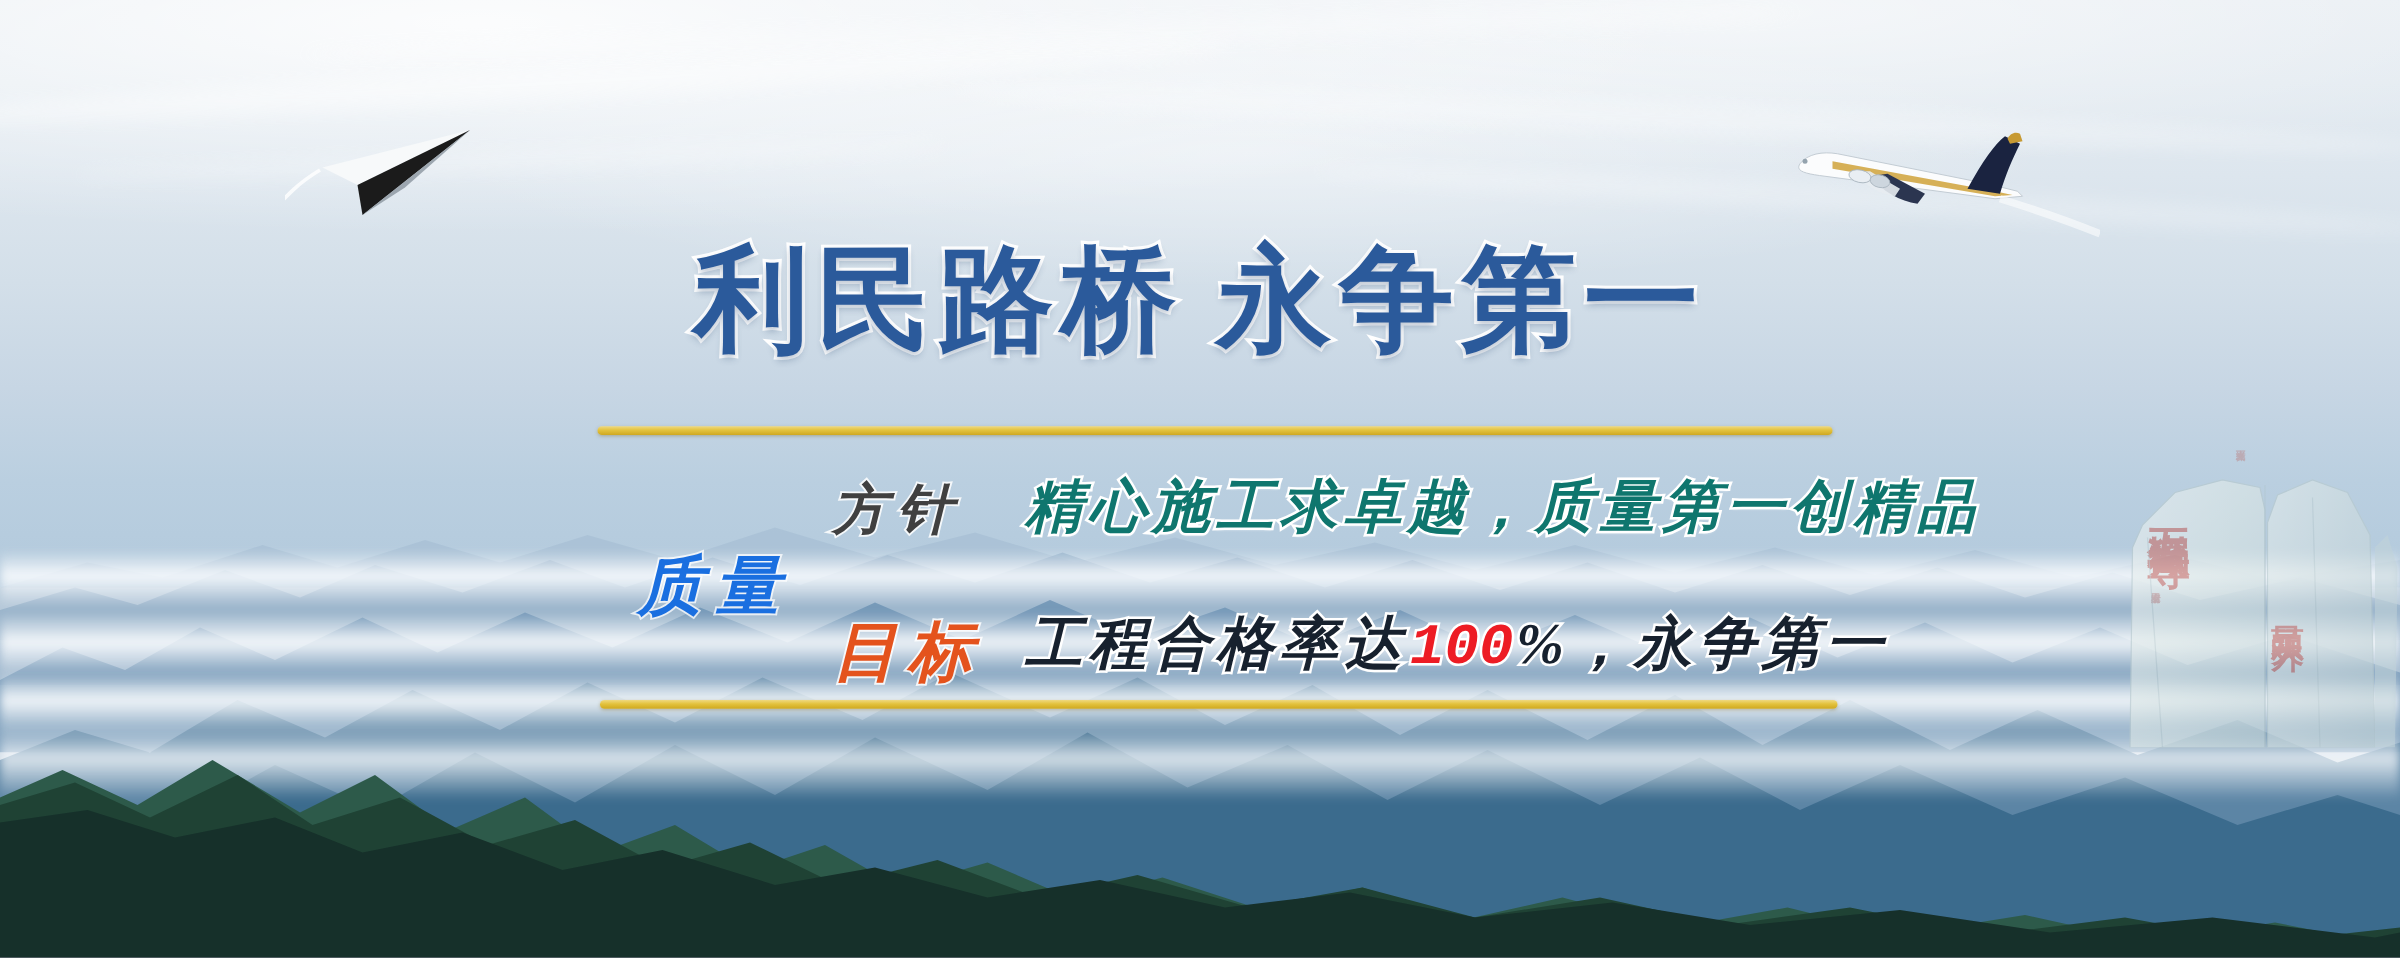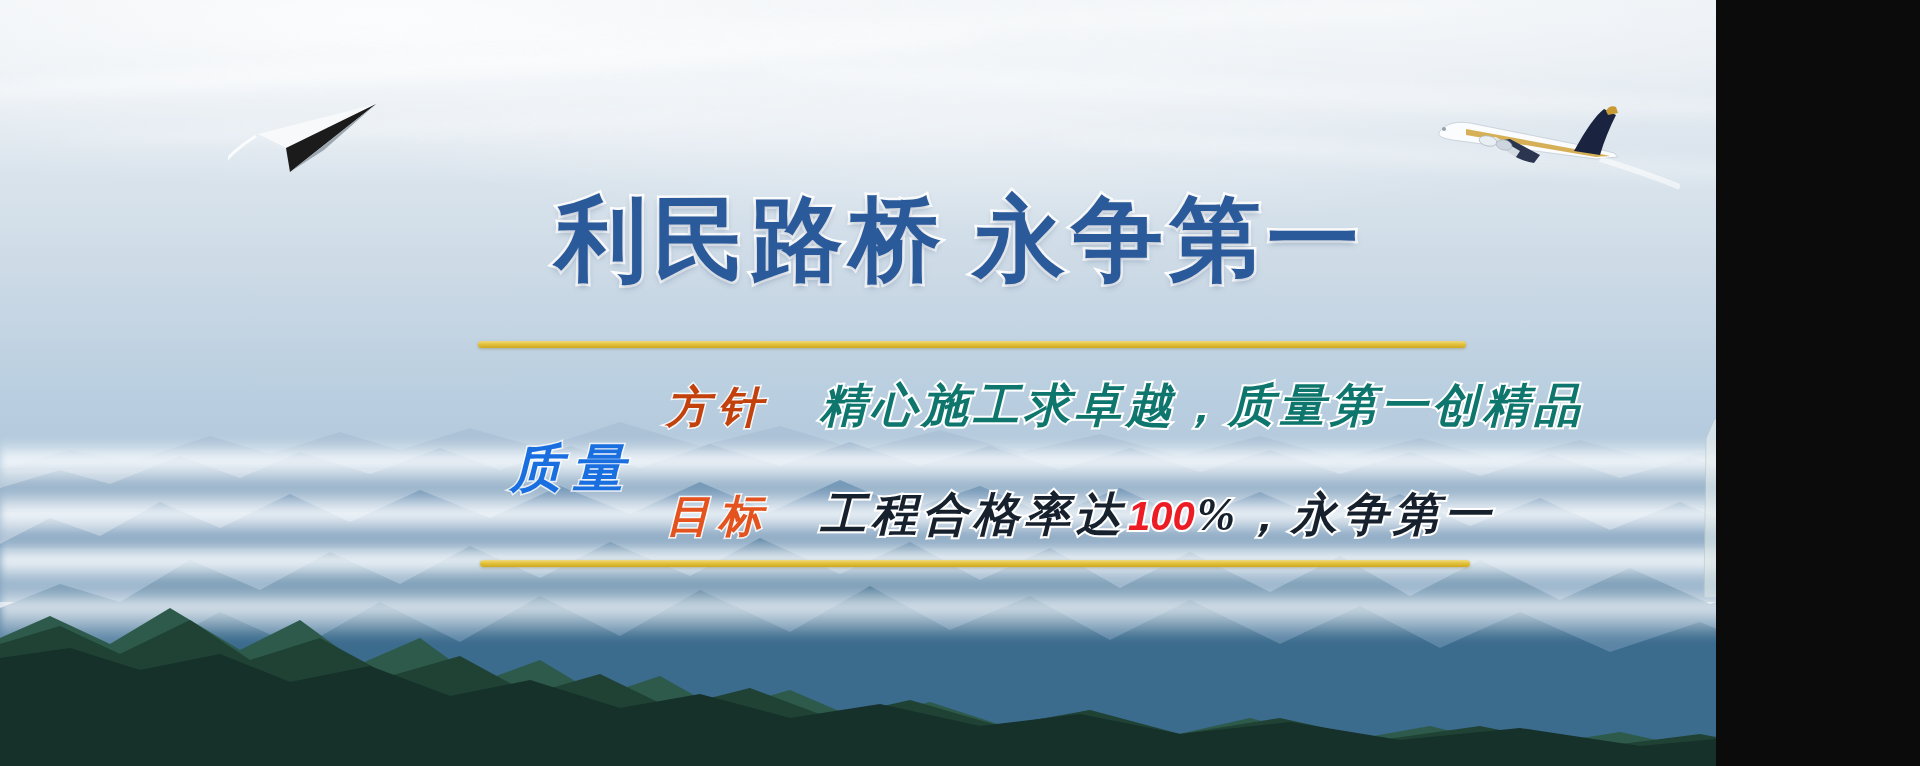--- a/index.html
+++ b/index.html
@@ -1,17 +1,17 @@
 <!DOCTYPE html>
 <html><head>
 <meta charset="utf-8">
 <style>
   html,body{margin:0;padding:0;background:#0b0b0b;}
   #stage{
-    position:relative;width:1716px;height:766px;overflow:hidden;
+    position:relative;width:1920px;height:766px;overflow:hidden;
     font-family:"Liberation Sans","DejaVu Sans",sans-serif;
     background:#c9d6e2;
   }
 
   
   .sky{
     position:absolute;left:0;top:0;width:1920px;height:470px;
     background:
       linear-gradient(180deg,#e9eef3 0%,#e4ebf1 14%,#dde6ee 30%,#d3dfe9 48%,#c7d6e4 66%,#bacfe0 82%,#b2c9dc 100%);
   }
@@ -71,44 +71,44 @@
     font-family:"Liberation Serif","DejaVu Serif",serif;
     font-weight:bold;font-style:italic;white-space:nowrap;
   }
   .white-halo{
     -webkit-text-stroke:4px #ffffff;paint-order:stroke fill;
     text-shadow:0 1px 2px rgba(255,255,255,.9);
   }
 
   #label-fangzhen{
     position:absolute;left:666px;top:378px;font-size:44px;letter-spacing:8px;
-    color:#c2410c;
+    color:#404040;
     -webkit-text-stroke:3px rgba(255,255,255,.85);paint-order:stroke fill;
   }
   #label-mubiao{
-    position:absolute;left:666px;top:487px;font-size:44px;letter-spacing:8px;
+    position:absolute;left:666px;top:487px;font-size:52px;letter-spacing:8px;
     color:#e4531d;
     -webkit-text-stroke:3px rgba(255,255,255,.85);paint-order:stroke fill;
   }
   #label-zhiliang{
     position:absolute;left:510px;top:434px;font-size:52px;letter-spacing:10px;
     color:#1a6fe0;
     -webkit-text-stroke:3px rgba(255,255,255,.75);paint-order:stroke fill;
   }
   #slogan-policy{
     position:absolute;left:820px;top:375px;font-size:46px;letter-spacing:5px;
     color:#0f766e;
   }
   #slogan-goal{
     position:absolute;left:820px;top:484px;font-size:46px;letter-spacing:5px;
     color:#17212e;
   }
   #slogan-goal .pct-num{
-    font-family:Liberation Sans, sans-serif;
-    font-weight:bold;font-style:italic;color:#ed1c24;font-size:40px;
+    font-family:Liberation Mono, monospace;
+    font-weight:bold;font-style:italic;color:#ed1c24;font-size:46px;
     -webkit-text-stroke:4px #ffffff;paint-order:stroke fill;
     letter-spacing:0px;margin:0 2px;
   }
   #slogan-goal .pct-sign{
     font-family:"Liberation Serif","DejaVu Serif",serif;
     font-weight:bold;font-style:italic;color:#17212e;font-size:46px;
   }
 </style>
 </head>
 <body>

